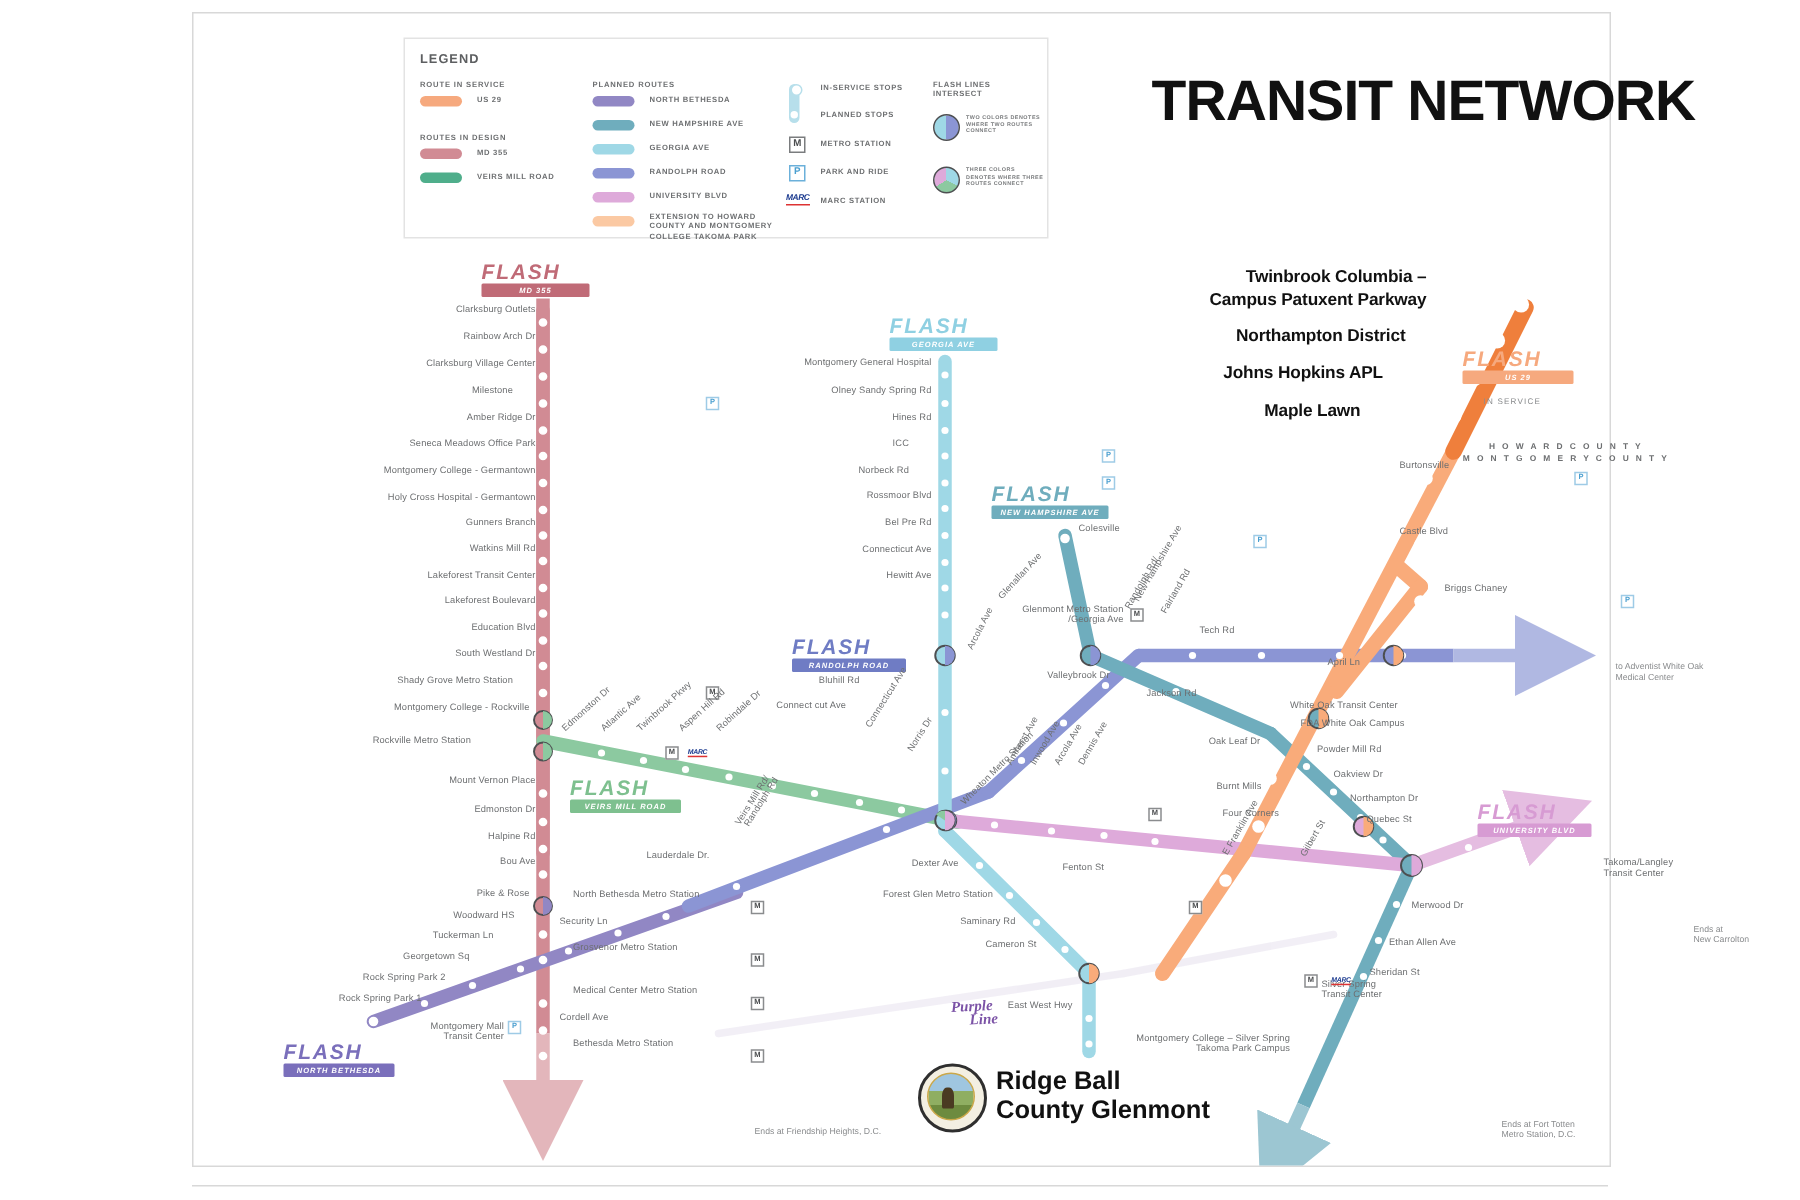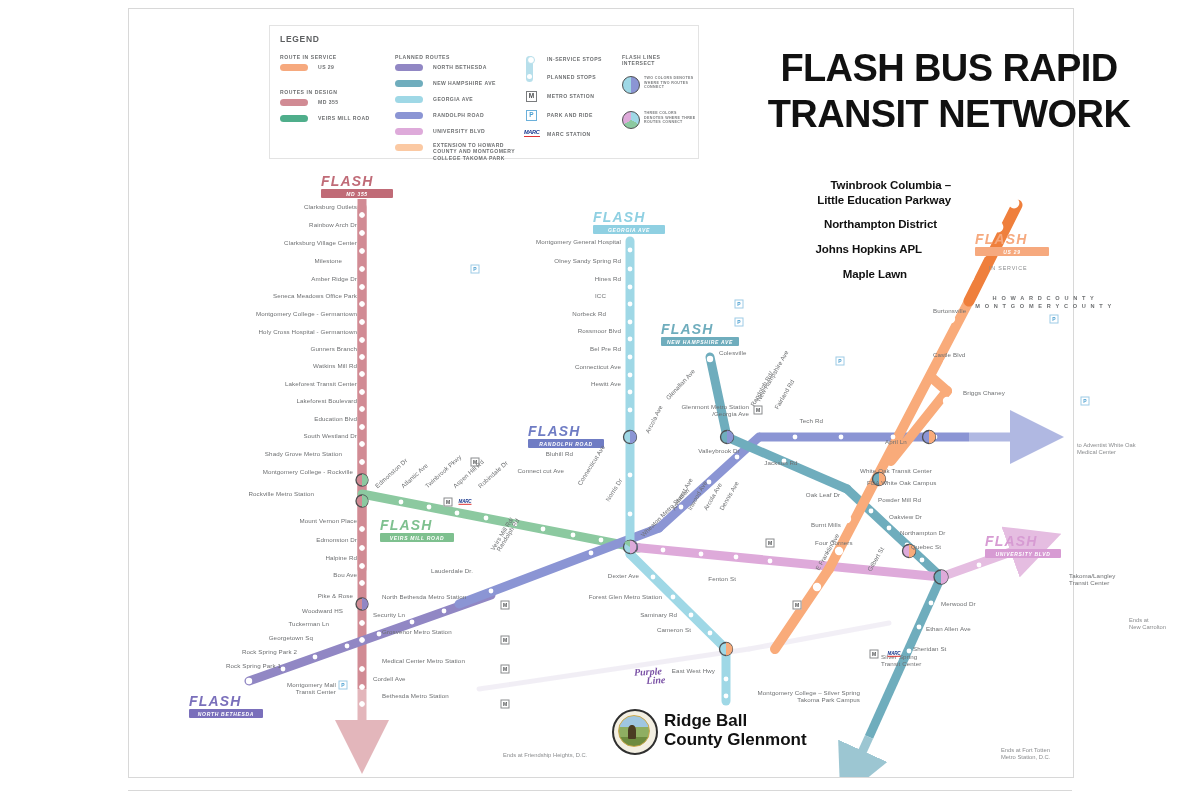--- a/index.html
+++ b/index.html
@@ -340,21 +340,20 @@
       <div>
         <div class="lgItem" style="left:352px;top:28px;width:60px;white-space:normal;">FLASH LINES INTERSECT</div>
         <div style="position:absolute;left:352px;top:50px;width:16px;height:16px;border-radius:50%;border:1.4px solid #4d4f51;background:linear-gradient(90deg,#9fd8e6 50%,#8b95d4 50%);"></div>
         <div class="lgSm" style="left:374px;top:50px;width:52px;white-space:normal;">TWO COLORS DENOTES WHERE TWO ROUTES CONNECT</div>
         <div style="position:absolute;left:352px;top:85px;width:16px;height:16px;border-radius:50%;border:1.4px solid #4d4f51;background:conic-gradient(#9fd8e6 0 33%,#8cc9a0 33% 66%,#deaada 66% 100%);"></div>
         <div class="lgSm" style="left:374px;top:85px;width:52px;white-space:normal;">THREE COLORS DENOTES WHERE THREE ROUTES CONNECT</div>
       </div>
     </div>
 
     <div id="title">
-      <div>FLASH BUS RAPID</div>
       <div>TRANSIT NETWORK</div>
     </div>
 
     <div class="badge" style="left:192px;top:164px;">
       <div class="badgeWord" style="color:#c06b77;">FLASH</div>
       <div class="badgeBar" style="background:#c06b77;width:72px;">MD 355</div>
     </div>
     <div class="badge" style="left:464px;top:200px;">
       <div class="badgeWord" style="color:#8fd0e2;">FLASH</div>
       <div class="badgeBar" style="background:#8fd0e2;width:72px;">GEORGIA AVE</div>
@@ -379,21 +378,21 @@
       <div class="badgeWord" style="color:#d79bd3;">FLASH</div>
       <div class="badgeBar" style="background:#d79bd3;width:76px;">UNIVERSITY BLVD</div>
     </div>
     <div class="badge" style="left:846px;top:222px;">
       <div class="badgeWord" style="color:#f6a97e;">FLASH</div>
       <div class="badgeBar" style="background:#f6a97e;width:74px;">US 29</div>
       <div class="inservice" style="left:14px;top:34px;">IN SERVICE</div>
     </div>
 
     <div class="endhdr" style="left:822px;top:176px;">Twinbrook Columbia –</div>
-    <div class="endhdr" style="left:822px;top:191px;">Little Education Parkway</div>
+    <div class="endhdr" style="left:822px;top:191px;">Campus Patuxent Parkway</div>
     <div class="endhdr" style="left:808px;top:215px;">Northampton District</div>
     <div class="endhdr" style="left:793px;top:240px;">Johns Hopkins APL</div>
     <div class="endhdr" style="left:778px;top:265px;">Maple Lawn</div>
 
     <div class="county" style="left:915px;top:285px;">
       <div>H O W A R D   C O U N T Y</div>
       <div>M O N T G O M E R Y   C O U N T Y</div>
     </div>
 
     <div class="endnote" style="left:374px;top:743px;">Ends at Friendship Heights, D.C.</div>

